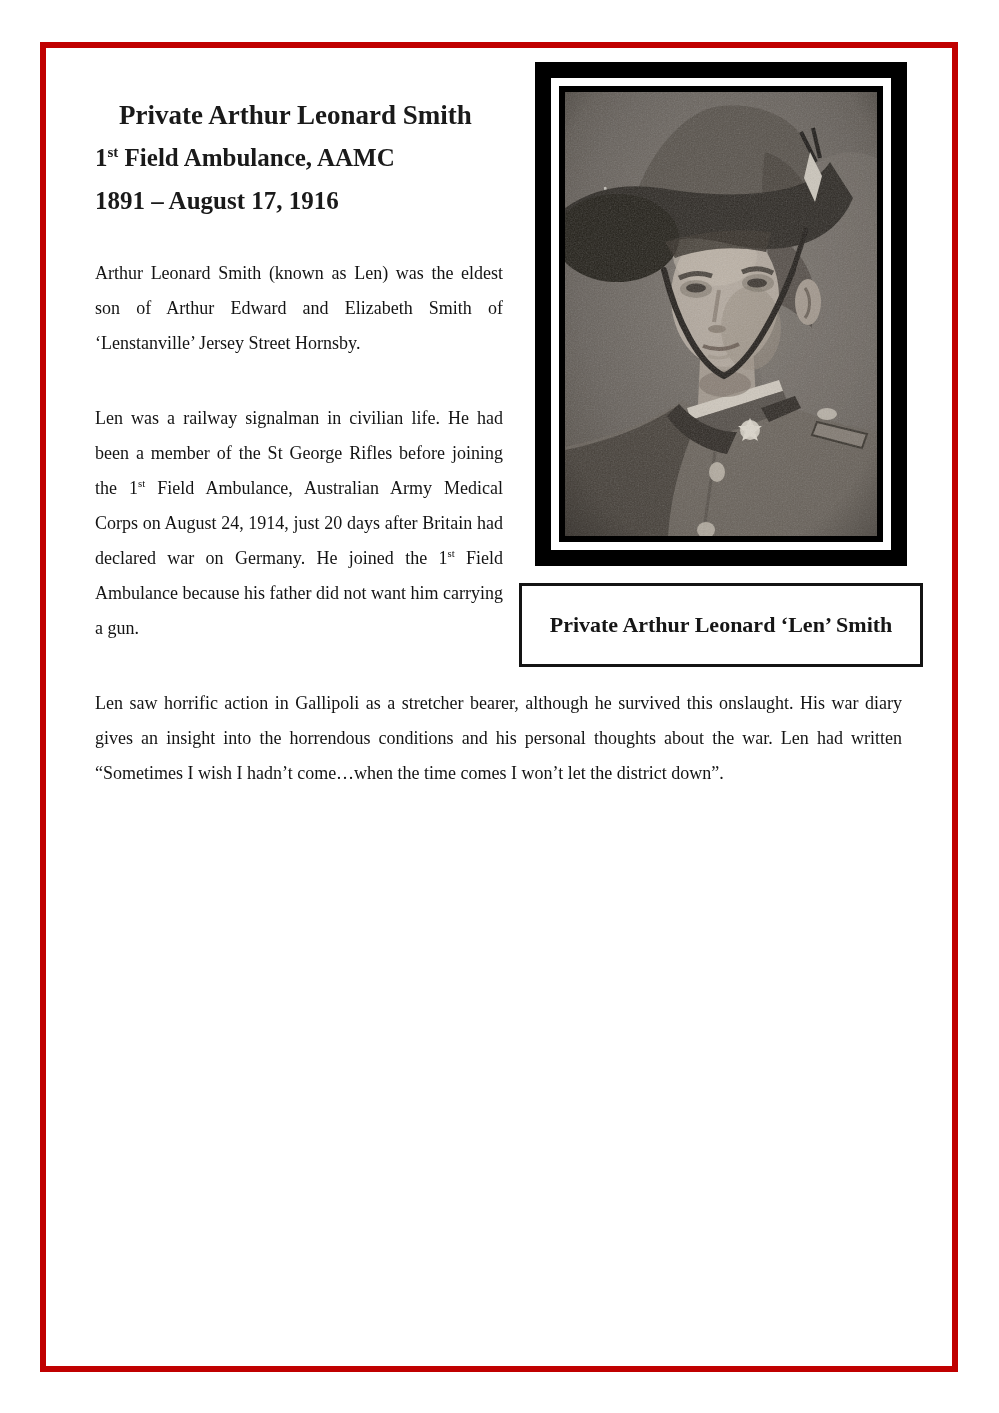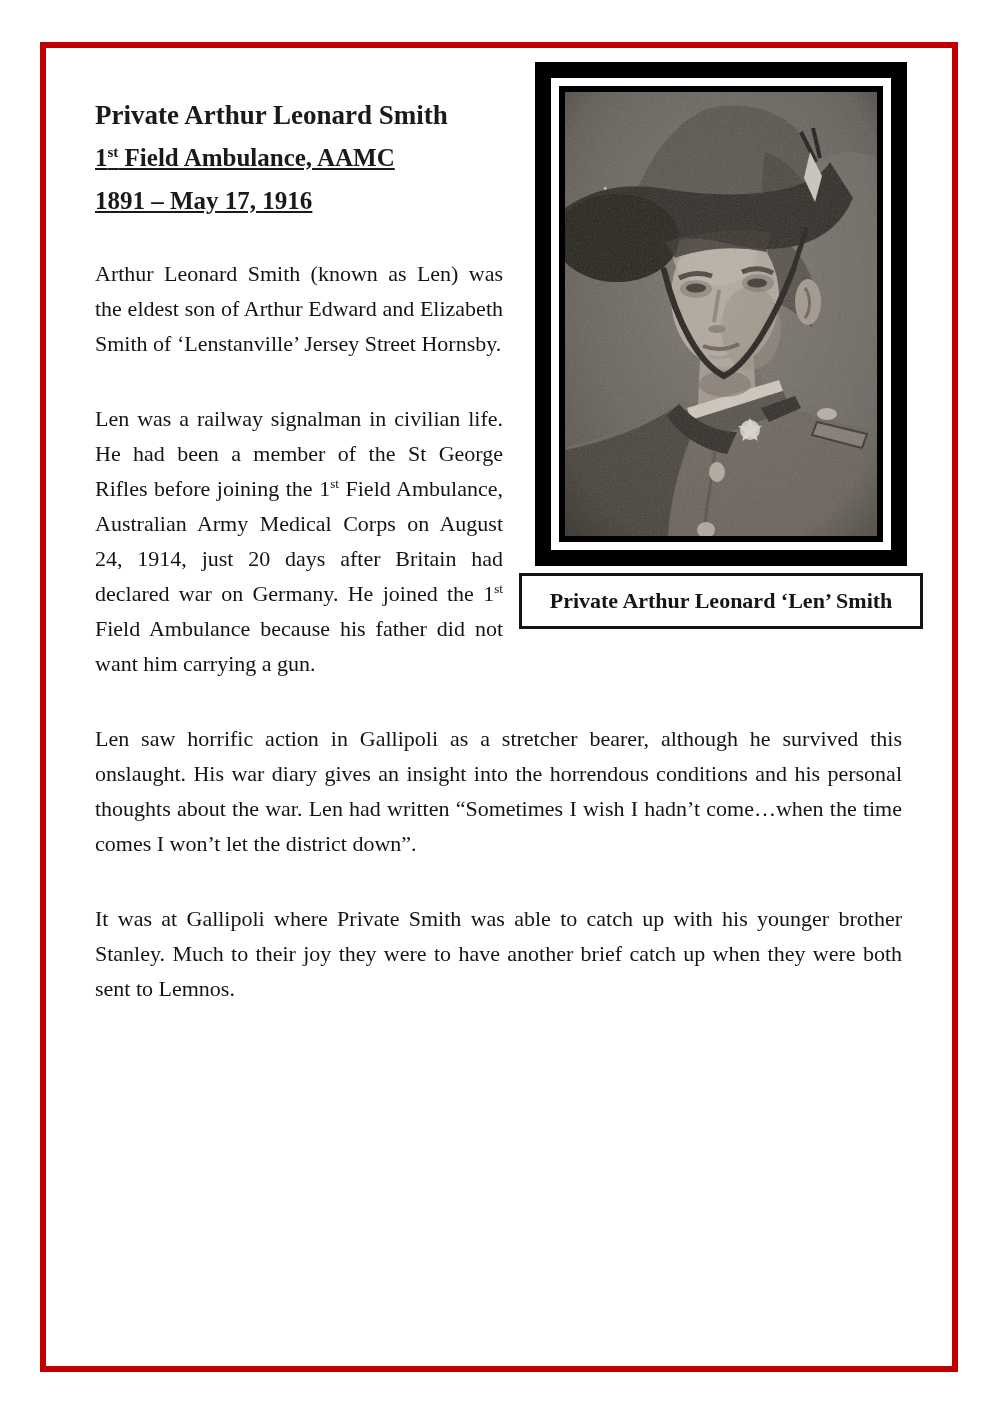--- a/index.html
+++ b/index.html
@@ -13,33 +13,33 @@
   .page {
     margin: 42px 41px 41px 40px;
     height: 1318px;
     border: 6px solid #c00000;
   }
   .content {
     padding: 14px 50px 0 49px;
   }
   h1 {
     font-size: 27px; line-height: 30px; font-weight: bold;
-    margin-top: 38px; color: #1a1a1a;
+    margin-top: 38px; color: #1a1a1a; margin-left: 24px;
   }
   h2 {
     font-size: 25px; line-height: 30px; font-weight: bold;
-    margin-top: 13px; color: #1a1a1a; text-decoration: underline;
+    margin-top: 13px; color: #1a1a1a;
   }
   h2 sup, p sup {
     font-size: 60%;
     vertical-align: super;
     line-height: 0;
   }
   p.body-par {
-    font-size: 22px; line-height: 35px;
+    font-size: 18px; line-height: 35px;
     text-align: justify;
     margin-top: 40px;
     color: #141414;
   }
   figure.photo-figure {
     float: right;
     width: 404px;
     margin: 0 -21px 8px 16px;
   }
   .photo-frame {
@@ -52,23 +52,23 @@
   .photo-mat {
     background: #ffffff;
     padding: 8px;
   }
   .photo-inner {
     border: 6px solid #000000;
     font-size: 0;
   }
   .photo-inner svg { display: block; }
   figcaption.photo-caption {
-    margin-top: 7px;
+    margin-top: 17px;
     border: 3px solid #141414;
-    padding: 11px 2px;
+    padding: 25px 2px;
     text-align: center;
     font-weight: bold;
     font-size: 22px;
     line-height: 28px;
     color: #161616;
   }
 </style>
 </head>
 <body>
 
@@ -155,26 +155,25 @@
           </div>
         </div>
       </div>
       <figcaption class="photo-caption">Private Arthur Leonard ‘Len’ Smith</figcaption>
     </figure>
 
     <h1>Private Arthur Leonard Smith</h1>
 
     <h2><span>1</span><sup>st</sup><span> Field Ambulance, AAMC</span></h2>
 
-    <h2>1891 – May 17, 1916</h2>
+    <h2>1891 – August 17, 1916</h2>
 
     <p class="body-par">Arthur Leonard Smith (known as Len) was the eldest son of Arthur Edward and Elizabeth Smith of ‘Lenstanville’ Jersey Street Hornsby.</p>
 
 
     <p class="body-par"><span>Len was a railway signalman in civilian life. He had been a member of the St George Rifles before joining the 1</span><sup>st</sup><span> Field Ambulance, Australian Army Medical Corps on August 24, 1914, just 20 days after Britain had declared war on Germany. He joined the 1</span><sup>st</sup><span> Field Ambulance because his father did not want him carrying a gun.</span></p>
 
     <p class="body-par">Len saw horrific action in Gallipoli as a stretcher bearer, although he survived this onslaught. His war diary gives an insight into the horrendous conditions and his personal thoughts about the war. Len had written “Sometimes I wish I hadn’t come…when the time comes I won’t let the district down”.</p>
 
-    <p class="body-par">It was at Gallipoli where Private Smith was able to catch up with his younger brother Stanley. Much to their joy they were to have another brief catch up when they were both sent to Lemnos.</p>
 
 
   </div>
 </div>
 
 </body></html>

